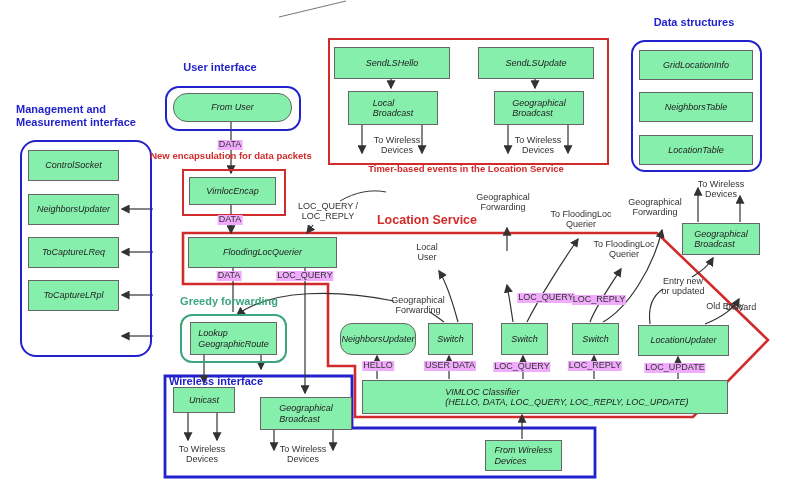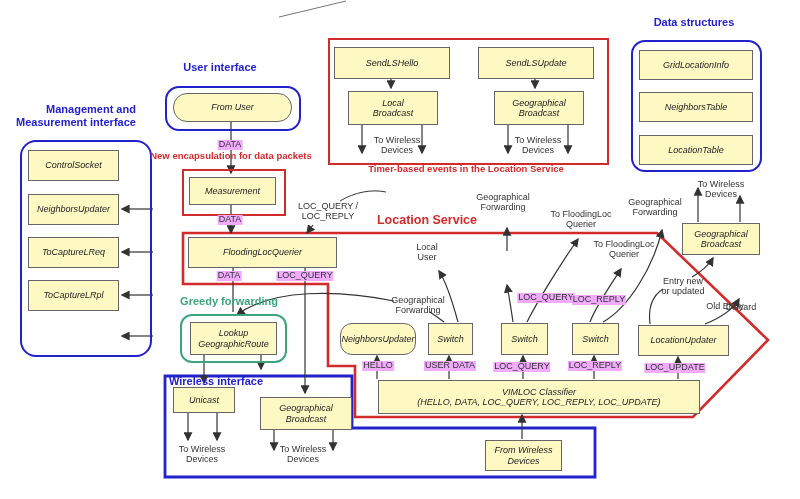--- a/index.html
+++ b/index.html
@@ -1,25 +1,25 @@
 <!DOCTYPE html>
 <html><head>
 <meta charset="utf-8">
 <style>
   html,body{margin:0;padding:0;background:#ffffff;}
   .stage{position:relative;width:800px;height:499px;font-family:"Liberation Sans",sans-serif;overflow:hidden;background:#fff;}
   .layer{position:absolute;left:0;top:0;}
   .panel{position:absolute;border:2.6px solid #2222cc;border-radius:14px;background:transparent;}
   .redrect{position:absolute;border:2.4px solid #d22b2b;background:transparent;}
   .greenrect{position:absolute;border:2.4px solid #3da57d;border-radius:12px;background:transparent;}
-  .box{position:absolute;border:1.4px solid #666;background:#fef9c3;display:flex;align-items:center;justify-content:center;
-       font-style:italic;font-size:9px;color:#222;text-align:center;white-space:pre-line;line-height:1.15;}
+  .box{position:absolute;border:1.4px solid #666;background:#86efac;display:flex;align-items:center;justify-content:center;
+       font-style:italic;font-size:9px;color:#222;text-align:left;white-space:pre-line;line-height:1.15;}
   .lbl{position:absolute;font-size:9px;color:#333;text-align:center;white-space:pre-line;line-height:1.1;transform:translateX(-50%);}
   .lbl.wbg{background:#f0abfc;padding:0 1px;}
-  .title{position:absolute;font-weight:bold;font-size:11px;text-align:right;white-space:pre-line;line-height:1.15;transform:translateX(-50%);}
+  .title{position:absolute;font-weight:bold;font-size:11px;text-align:left;white-space:pre-line;line-height:1.15;transform:translateX(-50%);}
   .t-blue{color:#2222cc;} .t-red{color:#d22b2b;} .t-green{color:#3da57d;}
   .t-big{font-size:12.5px;} .t-small{font-size:9.5px;}
 </style>
 </head>
 <body>
 
 <div class="stage">
 
   <svg class="layer" width="800" height="499" viewBox="0 0 800 499">
     <defs>
@@ -90,21 +90,21 @@
   <div class="redrect" style="left:182px;top:169px;width:100px;height:43px;"></div>
   <div class="redrect" style="left:328px;top:38px;width:277px;height:123px;"></div>
   <div class="greenrect" style="left:180px;top:314px;width:103px;height:45px;"></div>
 
   <div class="box" style="left:28px;top:150px;width:89px;height:29px;">ControlSocket</div>
   <div class="box" style="left:28px;top:194px;width:89px;height:29px;">NeighborsUpdater</div>
   <div class="box" style="left:28px;top:237px;width:89px;height:29px;">ToCaptureLReq</div>
   <div class="box" style="left:28px;top:280px;width:89px;height:29px;">ToCaptureLRpl</div>
 
   <div class="box" style="left:173px;top:93px;width:117px;height:27px;border-radius:14px;">From User</div>
-  <div class="box" style="left:189px;top:177px;width:85px;height:26px;">Measurement</div>
+  <div class="box" style="left:189px;top:177px;width:85px;height:26px;">VimlocEncap</div>
   <div class="box" style="left:188px;top:237px;width:147px;height:29px;">FloodingLocQuerier</div>
 
   <div class="box" style="left:334px;top:47px;width:114px;height:30px;">SendLSHello</div>
   <div class="box" style="left:478px;top:47px;width:114px;height:30px;">SendLSUpdate</div>
   <div class="box" style="left:348px;top:91px;width:88px;height:32px;">Local
 Broadcast</div>
   <div class="box" style="left:494px;top:91px;width:88px;height:32px;">Geographical
 Broadcast</div>
 
   <div class="box" style="left:639px;top:50px;width:112px;height:28px;">GridLocationInfo</div>
@@ -116,21 +116,21 @@
 
   <div class="box" style="left:340px;top:323px;width:74px;height:30px;border-radius:12px;">NeighborsUpdater</div>
   <div class="box" style="left:428px;top:323px;width:43px;height:30px;">Switch</div>
   <div class="box" style="left:501px;top:323px;width:45px;height:30px;">Switch</div>
   <div class="box" style="left:572px;top:323px;width:45px;height:30px;">Switch</div>
   <div class="box" style="left:638px;top:325px;width:89px;height:29px;font-style:italic;">LocationUpdater</div>
 
   <div class="box" style="left:190px;top:322px;width:85px;height:31px;">Lookup
 GeographicRoute</div>
 
-  <div class="box" style="left:378px;top:380px;width:320px;height:32px;">VIMLOC Classifier
+  <div class="box" style="left:362px;top:380px;width:320px;height:32px;padding-left:44px;">VIMLOC Classifier
 (HELLO, DATA, LOC_QUERY, LOC_REPLY, LOC_UPDATE)</div>
   <div class="box" style="left:173px;top:387px;width:60px;height:24px;">Unicast</div>
   <div class="box" style="left:260px;top:397px;width:90px;height:31px;">Geographical
 Broadcast</div>
   <div class="box" style="left:485px;top:440px;width:75px;height:29px;">From Wireless
 Devices</div>
 
   <div class="title t-blue" style="left:76px;top:103px;">Management and
 Measurement interface</div>
   <div class="title t-blue" style="left:220px;top:61px;">User interface</div>

